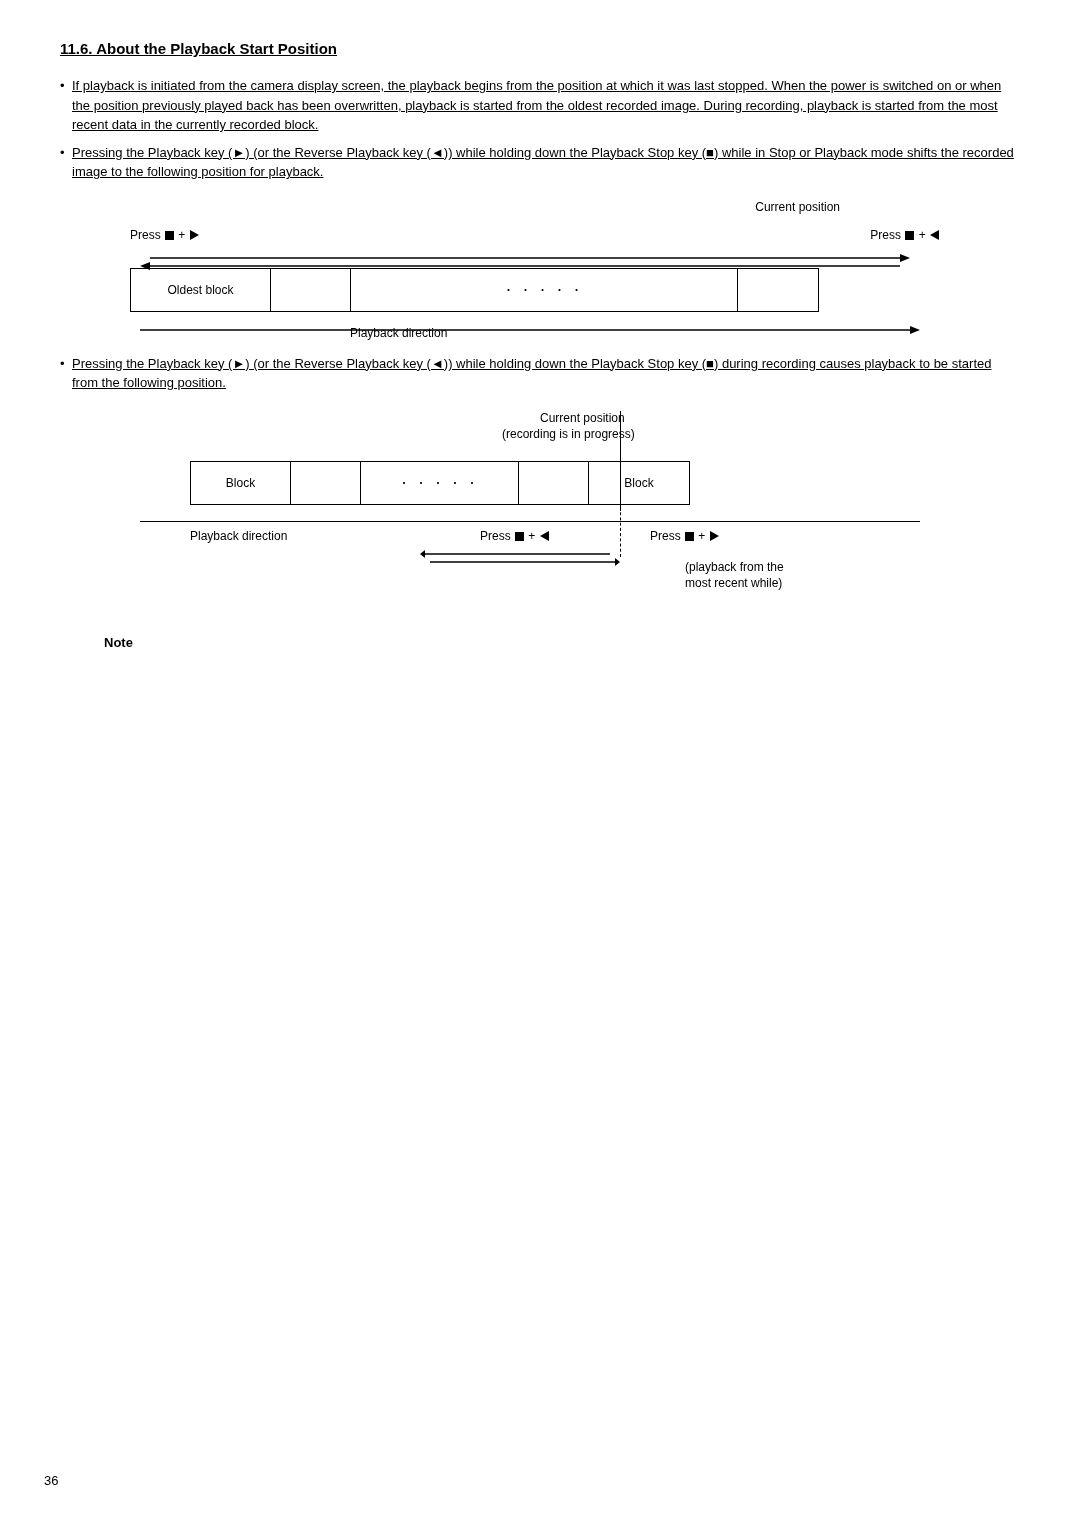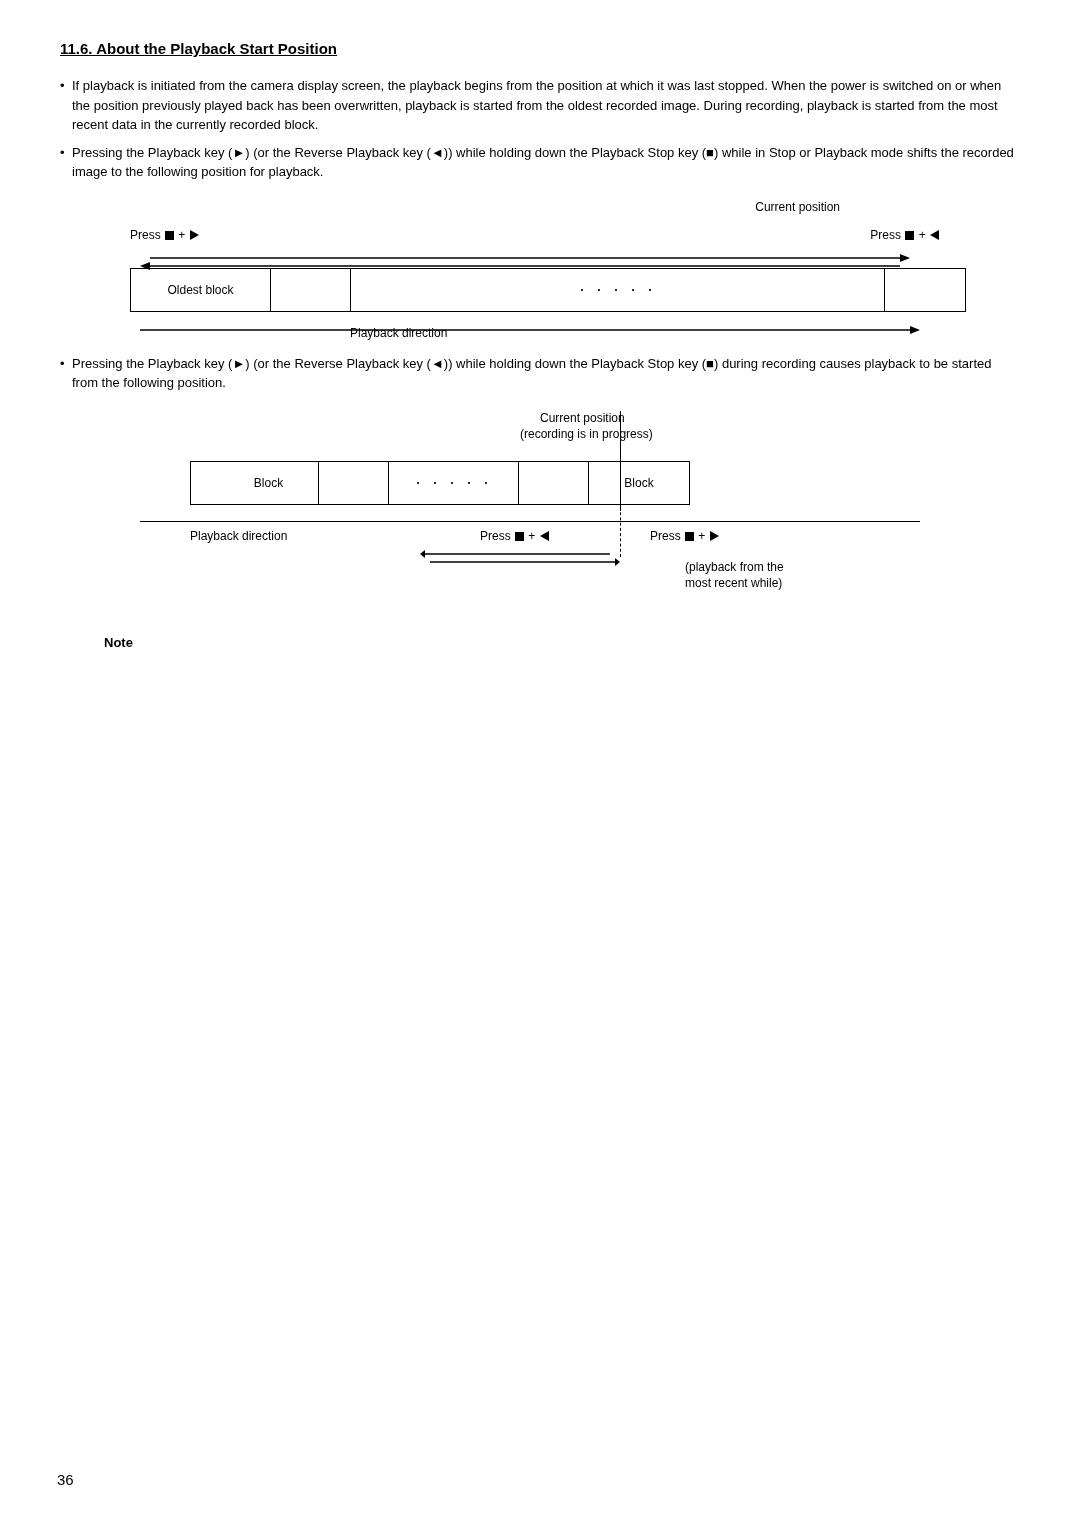--- a/index.html
+++ b/index.html
@@ -16,20 +16,21 @@
     h2 {
       font-size: 15px;
       font-weight: bold;
       margin-bottom: 19px;
       text-decoration: underline;
     }
 
     .bullet-list {
       list-style: none;
       margin-bottom: 18px;
+      text-decoration: underline;
     }
 
     .bullet-list li {
       position: relative;
       padding-left: 12px;
       margin-bottom: 8px;
       line-height: 1.5;
     }
 
     .bullet-list li::before {
@@ -75,21 +76,21 @@
       top: 52px;
       left: 10px;
       width: 770px;
       height: 20px;
     }
 
     .diagram1 .blocks-row {
       position: absolute;
       top: 68px;
       left: 0;
-      width: 836px;
+      width: 689px;
       display: flex;
       align-items: stretch;
       height: 44px;
       border: 1.5px solid #000;
     }
 
     .block-box {
       border-right: 1.5px solid #000;
       display: flex;
       align-items: center;
@@ -128,21 +129,21 @@
       position: absolute;
       top: 0;
       left: 410px;
       font-size: 12px;
       text-align: center;
     }
 
     .diagram2-wrapper .recording-label {
       position: absolute;
       top: 16px;
-      left: 390px;
+      left: 372px;
       font-size: 12px;
       text-align: center;
     }
 
     .diagram2-wrapper .cur-pos-line {
       position: absolute;
       top: 0;
       left: 490px;
       width: 1px;
       height: 100px;
@@ -151,21 +152,20 @@
 
     .diagram2-wrapper .blocks-row2 {
       position: absolute;
       top: 50px;
       left: 60px;
       width: 500px;
       display: flex;
       align-items: stretch;
       height: 44px;
       border: 1.5px solid #000;
-      padding-left: 28px;
     }
 
     .diagram2-wrapper .baseline {
       position: absolute;
       top: 110px;
       left: 10px;
       width: 780px;
       height: 1.5px;
       background: #000;
     }
@@ -229,22 +229,22 @@
       padding-left: 44px;
     }
 
     .note-section p {
       line-height: 1.5;
     }
 
     .page-number {
       position: fixed;
       bottom: 40px;
-      left: 57px;
-      font-size: 15px;
+      left: 44px;
+      font-size: 13px;
     }
 
     
     svg.arr { overflow: visible; }
 
     .icon-stop {
       display: inline-block;
       width: 9px;
       height: 9px;
       background: #000;

